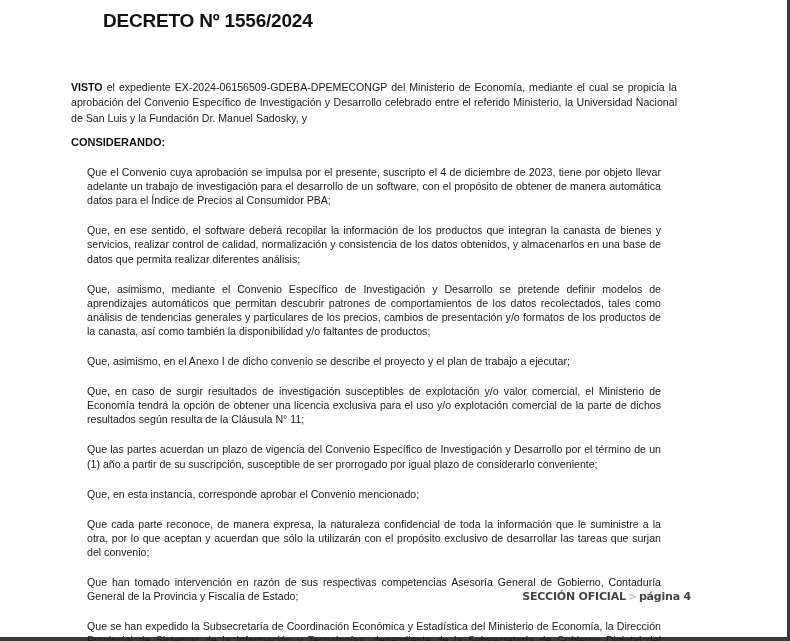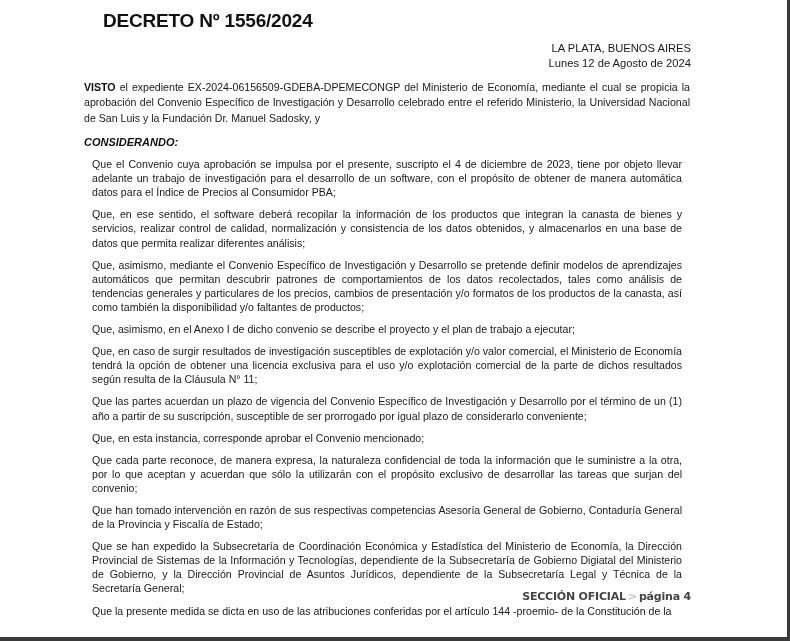--- a/index.html
+++ b/index.html
@@ -19,47 +19,43 @@
     font-family: "Liberation Sans", sans-serif;
     font-weight: bold; font-size: 19px; color: #111;
     letter-spacing: -0.2px;
     margin-left: 16px;
   }
   .place {
     position: absolute; right: 96px; top: 41px;
     text-align: right; font-size: 11.2px; line-height: 15px; color: #1a1a1a;
   }
   .body-text {
-    position: absolute; left: 84px; width: 606px;
+    position: absolute; left: 71px; width: 606px;
     font-size: 10.6px; line-height: 14.1px; color: #1a1a1a;
     text-align: justify;
   }
   .visto { top: 80px; line-height: 15.3px; }
   .visto b { color: #111; }
   .considerando { top: 135px; }
-  .considerando .heading { font-weight: bold; font-size: 11px; color: #111; font-style: italic; }
-  .para { margin: 8px; text-align: justify; text-align-last: left; }
+  .considerando .heading { font-weight: bold; font-size: 11px; color: #111; }
+  .para { margin: 16px; text-align: justify; text-align-last: left; }
   .footer {
     position: absolute; right: 96px; top: 590px;
     font-family: "DejaVu Sans", sans-serif; font-weight: bold;
     font-size: 11px; color: #444;
     letter-spacing: -0.2px;
   }
   .footer .sep { color: #9db3d6; font-weight: normal; margin: 0 2px; }
 </style>
 </head>
 <body>
 
 <div class="page">
   <div class="title">DECRETO Nº 1556/2024</div>
 
-  <div class="place">
-    <div>LA PLATA, BUENOS AIRES</div>
-    <div>Lunes 12 de Agosto de 2024</div>
-  </div>
 
   <div class="body-text visto">
     <b>VISTO</b><span> el expediente EX-2024-06156509-GDEBA-DPEMECONGP del Ministerio de Economía, mediante el cual se propicia la aprobación del Convenio Específico de Investigación y Desarrollo celebrado entre el referido Ministerio, la Universidad Nacional de San Luis y la Fundación Dr. Manuel Sadosky, y</span>
   </div>
 
   <div class="body-text considerando">
     <div class="heading">CONSIDERANDO:</div>
     <p class="para">Que el Convenio cuya aprobación se impulsa por el presente, suscripto el 4 de diciembre de 2023, tiene por objeto llevar adelante un trabajo de investigación para el desarrollo de un software, con el propósito de obtener de manera automática datos para el Índice de Precios al Consumidor PBA;</p>
     <p class="para">Que, en ese sentido, el software deberá recopilar la información de los productos que integran la canasta de bienes y servicios, realizar control de calidad, normalización y consistencia de los datos obtenidos, y almacenarlos en una base de datos que permita realizar diferentes análisis;</p>
     <p class="para">Que, asimismo, mediante el Convenio Específico de Investigación y Desarrollo se pretende definir modelos de aprendizajes automáticos que permitan descubrir patrones de comportamientos de los datos recolectados, tales como análisis de tendencias generales y particulares de los precios, cambios de presentación y/o formatos de los productos de la canasta, así como también la disponibilidad y/o faltantes de productos;</p>

